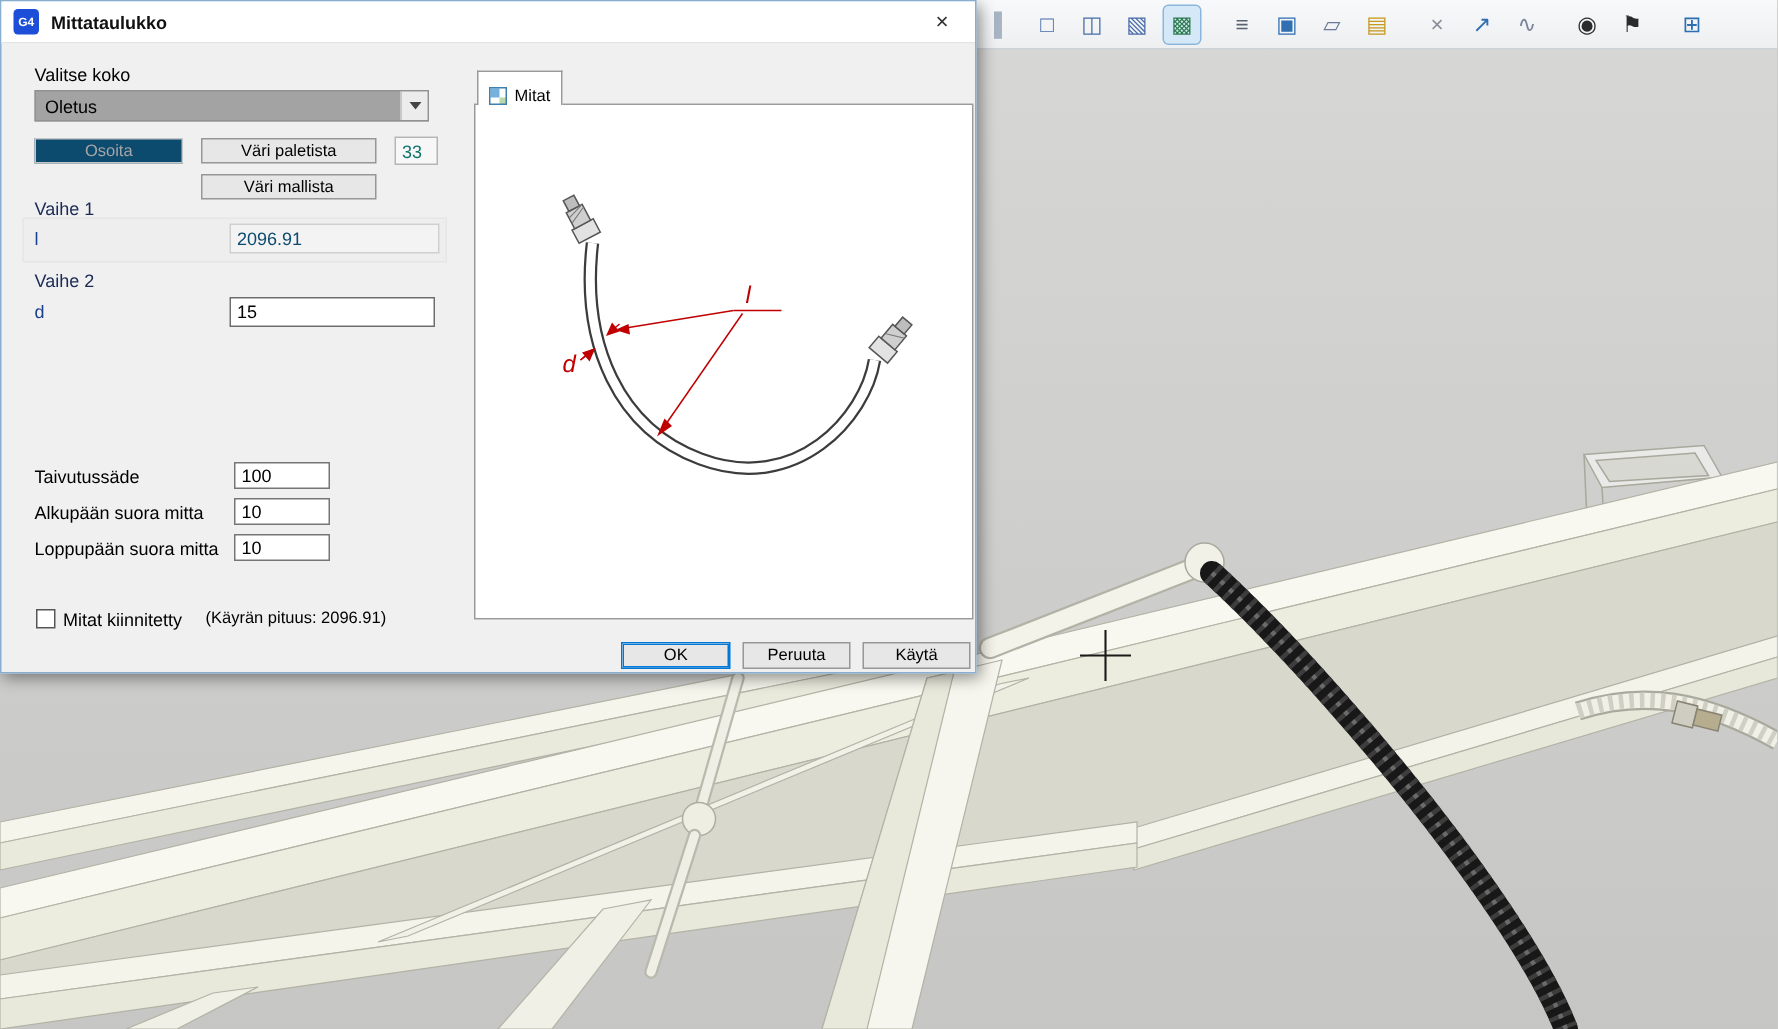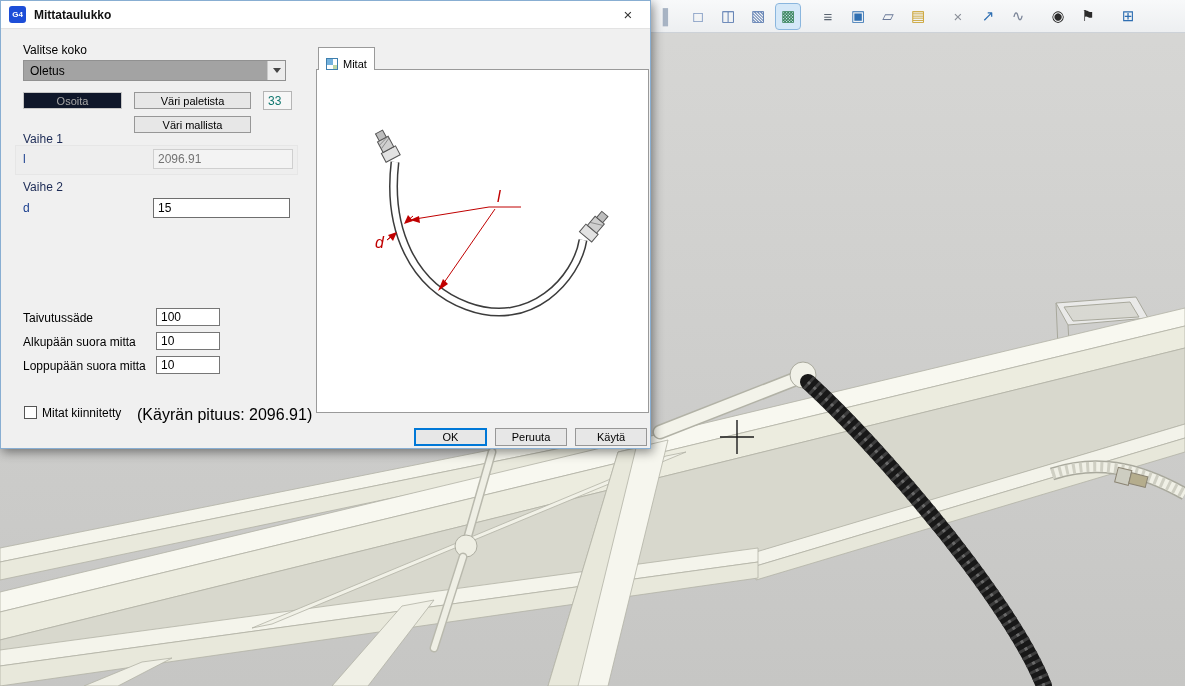--- a/index.html
+++ b/index.html
@@ -33,32 +33,32 @@
   .lbl-blue{color:#1b3f8f;}
 
   .selectbox{position:absolute;left:22px;top:59px;width:263px;height:21px;background:#a3a3a3;
     border:1px solid #919191;display:flex;align-items:center;padding-left:6px;font-size:12px;box-sizing:border-box;}
   .selectbox .chev{margin-left:auto;width:17px;height:100%;display:flex;align-items:center;justify-content:center;
     border-left:1px solid #c9c9c9;background:#ececec;}
   .selectbox .chev::after{content:"";border:4px solid transparent;border-top:5px solid #444;margin-top:4px;}
 
   .btn{position:absolute;font-family:inherit;font-size:11px;color:#000;background:#e7e7e7;
     border:1px solid #979797;padding:0;box-sizing:border-box;cursor:default;}
-  .btn.disabled{background:#0f172a;color:#a6a6a6;border-color:#c6c6c6;}
+  .btn.disabled{background:#0c4a6e;color:#a6a6a6;border-color:#c6c6c6;}
   .btn.default{border:1px solid #0078d7;box-shadow:inset 0 0 0 1px #0078d7;}
 
   .input{position:absolute;font-family:inherit;font-size:12px;border:1px solid #767676;background:#fff;
     padding:0 4px;box-sizing:border-box;color:#000;}
-  .input.disabled{background:#f3f3f3;border-color:#cfcfcf;color:#737373;}
+  .input.disabled{background:#f3f3f3;border-color:#cfcfcf;color:#0c4a6e;}
   .input.softnum{background:#f7f7f7;border-color:#b5b5b5;color:#0f766e;}
   .inset1{position:absolute;left:14px;top:144px;width:281px;height:28px;border:1px solid #e6e6e6;background:#eeeeee;}
 
   .checkbox{position:absolute;left:23px;top:405px;width:13px;height:13px;background:#fff;border:1px solid #555;box-sizing:border-box;}
   #cbrow-label{position:absolute;left:41px;top:405px;font-size:12px;}
-  #cbrow-note{position:absolute;left:136px;top:405px;font-size:16px;}
+  #cbrow-note{position:absolute;left:136px;top:405px;font-size:11px;}
 
   
   #prevtab{position:absolute;left:317px;top:46px;height:23px;background:#fff;border:1px solid #9a9a9a;
     border-bottom:0;display:flex;align-items:flex-end;gap:5px;padding:0 7px;font-size:11px;z-index:2;box-sizing:border-box;}
   #prevtab .tabicon{width:12px;height:12px;border:1px solid #3f7fae;background:
      linear-gradient(#74b2dd,#74b2dd) 0 0/6px 6px no-repeat,
      linear-gradient(#bcd7a8,#bcd7a8) 6px 6px/6px 6px no-repeat,#fff;box-sizing:border-box;}
   #prevpanel{position:absolute;left:315px;top:68px;width:333px;height:344px;background:#fff;
     border:1px solid #9a9a9a;box-sizing:border-box;}
 </style>

